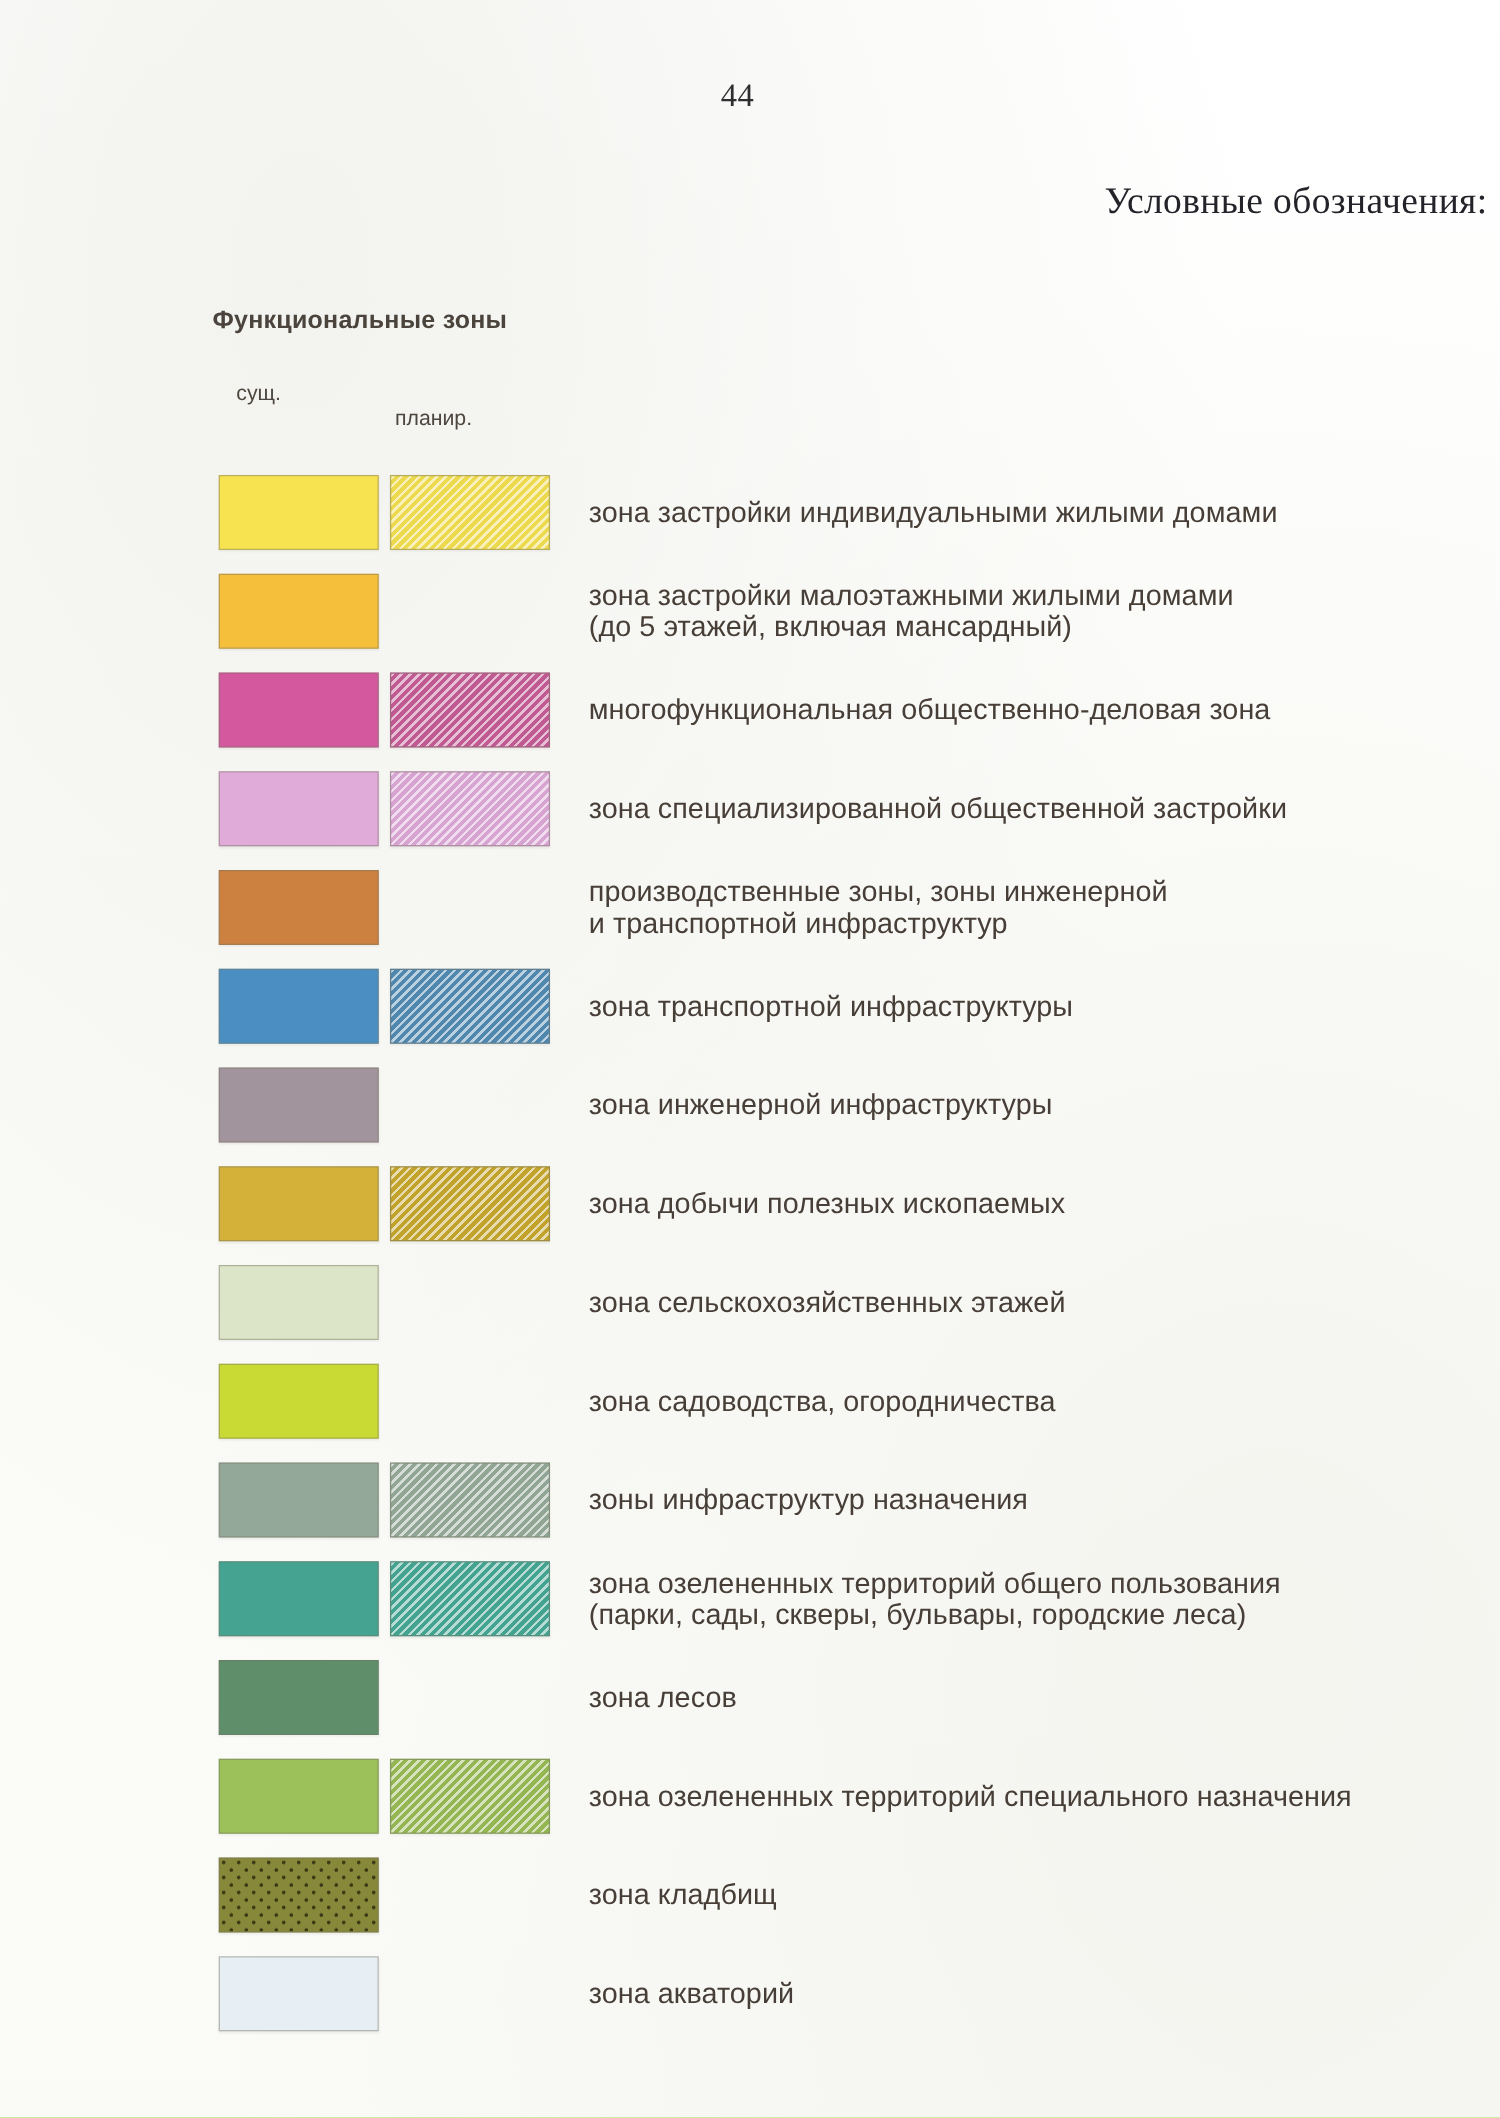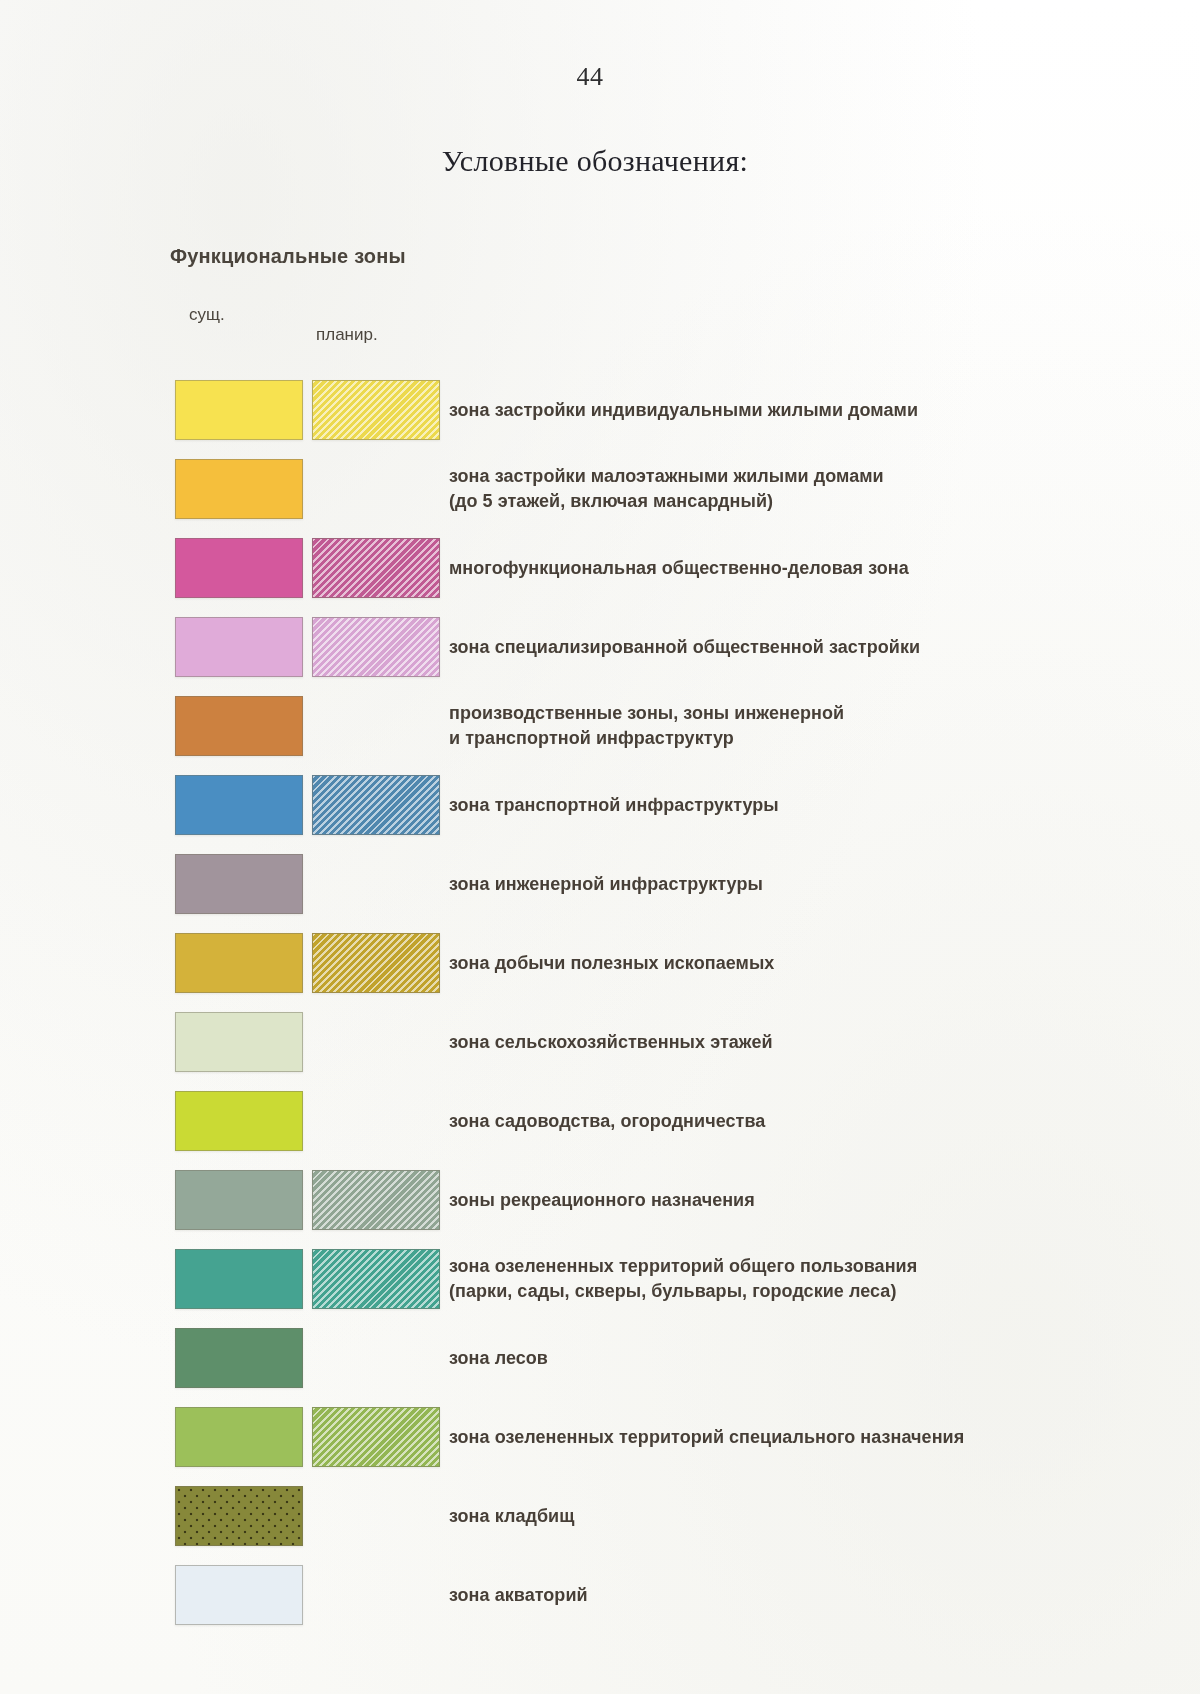--- a/index.html
+++ b/index.html
@@ -45,21 +45,21 @@
     font-family: "Liberation Serif", serif;
     font-size: 26px;
     color: #2e2e30;
     letter-spacing: .5px;
   }
   .doc-title {
     position: absolute;
     top: 114px;
     left: 0;
     width: 1190px;
-    text-align: center;
+    text-align: right;
     font-family: "Liberation Serif", serif;
     font-size: 30px;
     color: #23232a;
     letter-spacing: .3px;
   }
 
   
   .legend-heading {
     position: absolute;
     top: 181px;
@@ -122,30 +122,29 @@
     position: absolute;
     inset: 0;
     background-image:
       radial-gradient(circle at 3px 3px, rgba(40,38,12,.80) 1.3px, rgba(0,0,0,0) 1.6px),
       radial-gradient(circle at 9px 9px, rgba(40,38,12,.80) 1.3px, rgba(0,0,0,0) 1.6px);
     background-size: 12px 12px, 12px 12px;
   }
 
   .legend-label {
     position: absolute;
-    left: 449px;
+    left: 471px;
     top: 50%;
     transform: translateY(-50%);
-    font-size: 18px;
+    font-size: 23px;
     line-height: 25px;
     color: #473f37;
     white-space: pre-line;
     letter-spacing: .05px;
     max-width: 760px;
-    font-weight: bold;
   }
 </style>
 </head>
 <body>
 
 <div id="page">
 
   <div class="page-number">44</div>
 
   <div class="doc-title">Условные обозначения:</div>
@@ -200,21 +199,21 @@
         <div class="swatch existing" style="background: rgb(221, 229, 201);"></div>
         <div class="legend-label">зона сельскохозяйственных этажей</div>
       </div>
       <div class="legend-row">
         <div class="swatch existing" style="background: rgb(202, 218, 52);"></div>
         <div class="legend-label">зона садоводства, огородничества</div>
       </div>
       <div class="legend-row">
         <div class="swatch existing" style="background: rgb(148, 168, 153);"></div>
         <div class="swatch planned hatched" style="background: rgb(144, 165, 147);"></div>
-        <div class="legend-label">зоны рекреационного назначения</div>
+        <div class="legend-label">зоны инфраструктур назначения</div>
       </div>
       <div class="legend-row">
         <div class="swatch existing" style="background: rgb(69, 163, 145);"></div>
         <div class="swatch planned hatched" style="background: rgb(67, 163, 144);"></div>
         <div class="legend-label">зона озелененных территорий общего пользования
 (парки, сады, скверы, бульвары, городские леса)</div>
       </div>
       <div class="legend-row">
         <div class="swatch existing" style="background: rgb(94, 143, 106);"></div>
         <div class="legend-label">зона лесов</div>

